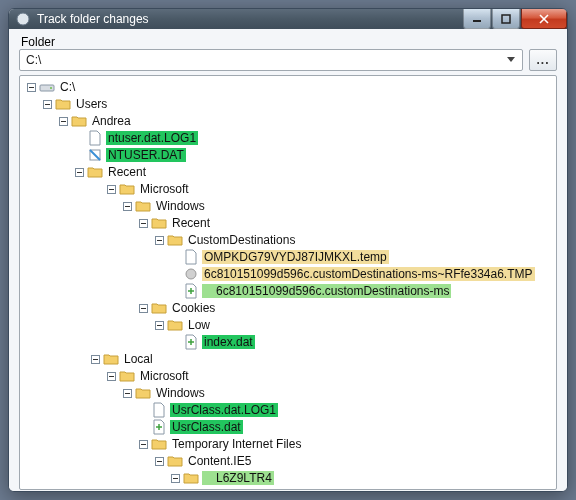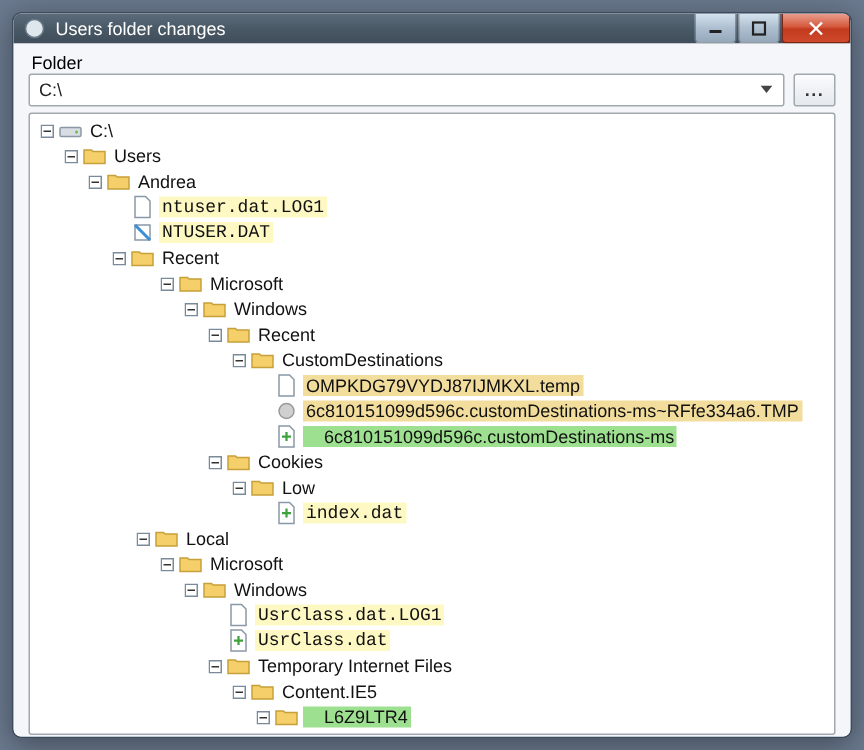--- a/index.html
+++ b/index.html
@@ -22,40 +22,40 @@
   .tree-wrap { flex: 1; background: #fff; border: 1px solid #a0a8b0; border-radius: 2px; overflow: hidden; display: flex; }
   .tree-scroll { flex: 1; overflow-y: scroll; padding: 2px 0 2px 2px; }
   .tree ul { list-style: none; margin: 0; padding: 0 0 0 16px; }
   .tree > ul { padding-left: 2px; }
   .node-row { display: flex; align-items: center; height: 16px; margin: 1px 0; white-space: nowrap; }
   .twist { width: 14px; height: 14px; display: flex; align-items: center; justify-content: center; margin-right: 1px; cursor: default; flex-shrink: 0; }
   .twist svg { display: block; }
   .twist-spacer { width: 14px; height: 14px; margin-right: 1px; flex-shrink: 0; }
   .icon { width: 16px; height: 16px; margin-right: 3px; flex-shrink: 0; }
   .label { padding: 0 2px; font-size: 12px; color: #111; }
-  .hl-blue   { background: #fef9c3; font-family: Liberation Mono, monospace; }
+  .hl-blue   { background: #22c55e; }
   .hl-green  { background: #9de090; padding-left: 14px; }
   .hl-yellow { background: #f2dd9c; text-align: center; }
   ::-webkit-scrollbar { width: 16px; }
   ::-webkit-scrollbar-track { background: #f0f0f0; border-left: 1px solid #d0d0d0;}
   ::-webkit-scrollbar-thumb { background: #c8cdd3; border: 1px solid #a8b0b8; border-radius: 2px; }
 </style>
 </head>
 <body>
 
 <div class="shadow-wrap">
 <div class="window">
 
   <div class="titlebar">
     <span class="title-icon">
       <svg viewBox="0 0 16 16">
             <circle cx="8" cy="8" r="6" fill="#dfe6ec" stroke="#6a7a8a"></circle>
           </svg>
     </span>
-    <span class="title">Users folder changes</span>
+    <span class="title">Track folder changes</span>
     <div class="controls">
       <div class="ctl">
             <svg width="10" height="10" viewBox="0 0 10 10">
               <rect x="1" y="6" width="8" height="2" fill="#222"></rect>
             </svg>
           </div>
       <div class="ctl">
             <svg width="10" height="10" viewBox="0 0 10 10">
               <rect x="1" y="1" width="8" height="8" fill="none" stroke="#222" stroke-width="1.5"></rect>
             </svg>

